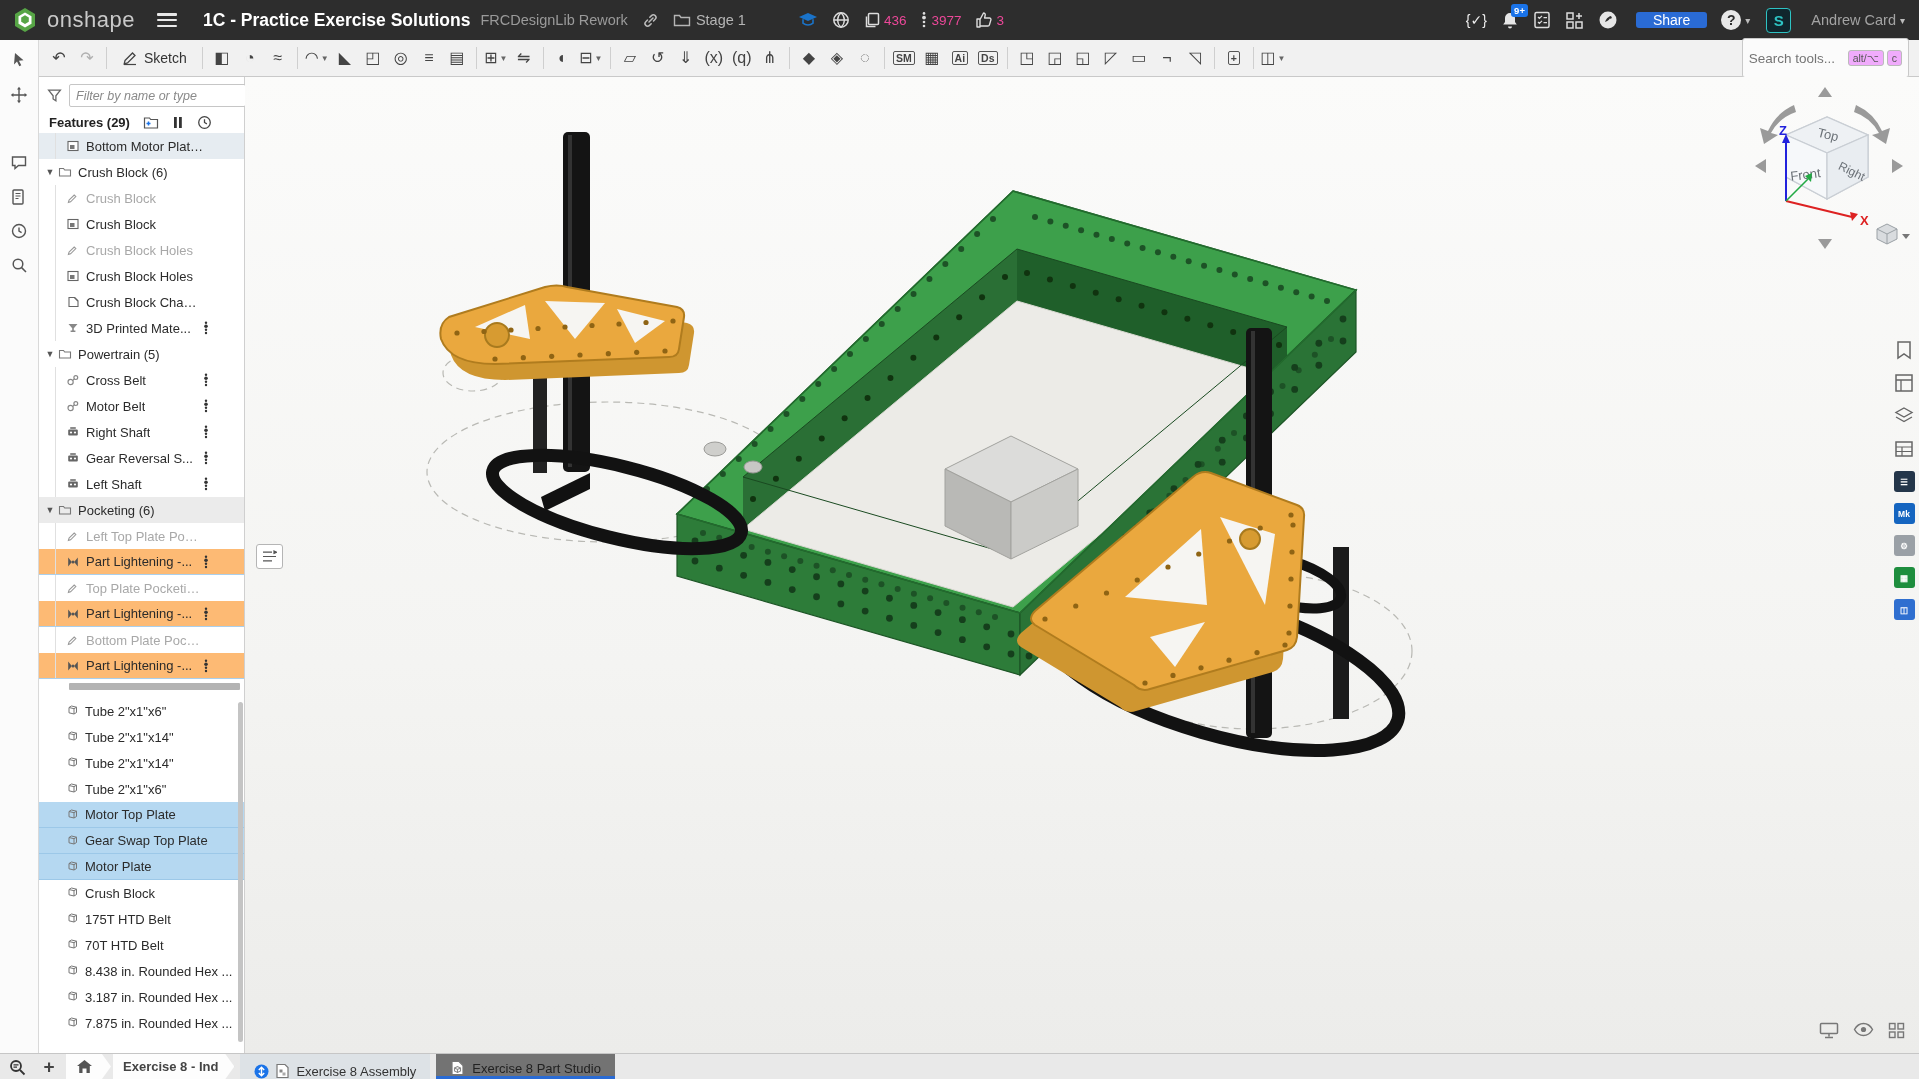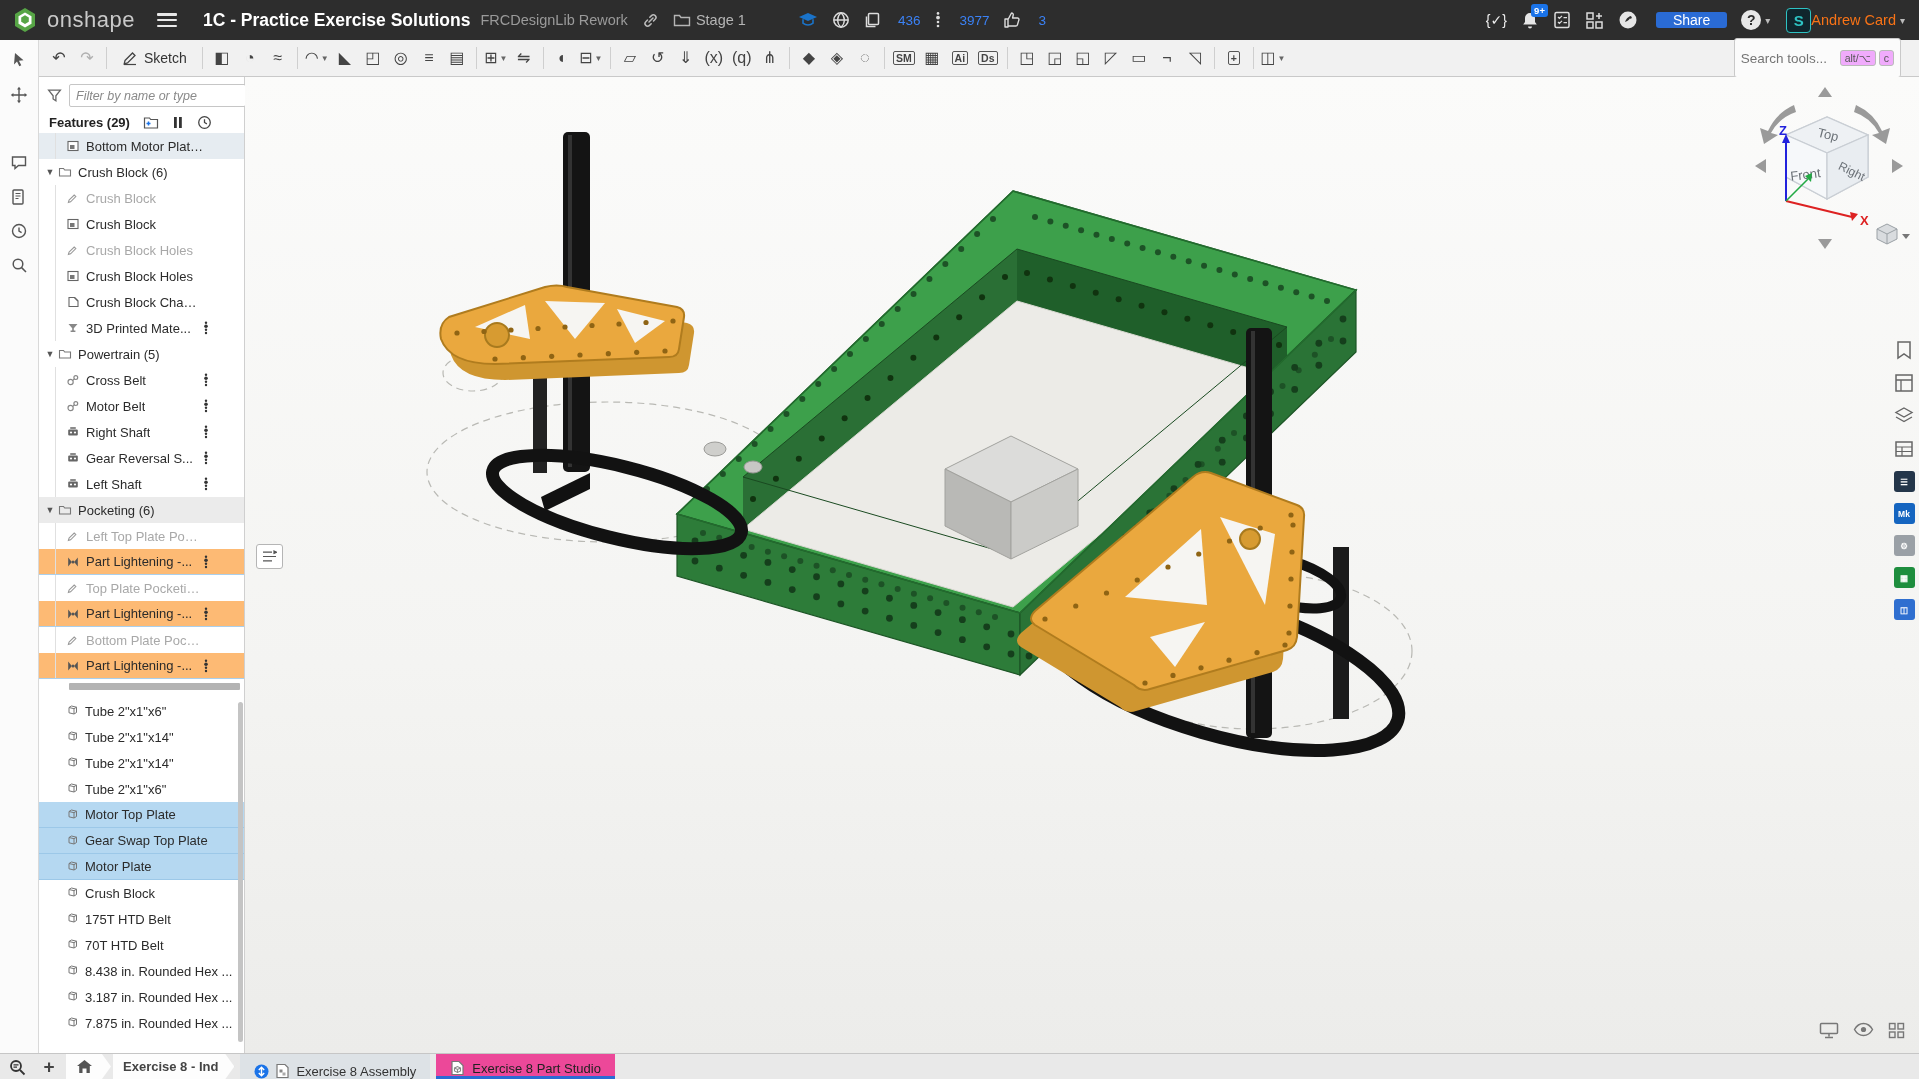--- a/index.html
+++ b/index.html
@@ -10,49 +10,49 @@
   #topbar { position:absolute; left:0; top:0; width:1919px; height:40px;
     background:#2d2d2d; display:flex; align-items:center; color:#ddd; }
   #topbar .logo { display:flex; align-items:center; margin-left:12px; }
   #topbar .logo-word { color:#c9c9c9; font-size:22px; letter-spacing:.5px; margin-left:9px; font-weight:400; }
   .hamburger { width:20px; height:14px; margin-left:22px; display:flex; flex-direction:column; justify-content:space-between; cursor:pointer; }
   .hamburger i { display:block; height:2.5px; background:#e8e8e8; border-radius:1px; }
   #doc-title { color:#fff; font-weight:bold; font-size:17.5px; margin-left:26px; white-space:nowrap; }
   #doc-subtitle { color:#9a9a9a; font-size:14.5px; margin-left:10px; white-space:nowrap; }
   .tb-ic { display:inline-flex; align-items:center; justify-content:center; margin-left:14px; cursor:pointer; }
   .tb-txt { color:#b5b5b5; font-size:14.5px; margin-left:5px; }
-  .tb-num { color:#3b82f6; font-size:13.5px; margin-left:17px; }
+  .tb-num { color:#ec4899; font-size:13.5px; margin-left:3px; }
   #topbar .right { margin-left:auto; display:flex; align-items:center; margin-right:14px; }
   .bell-wrap { position:relative; }
   .badge { position:absolute; top:-7px; right:-9px; background:#1a73e8; color:#fff;
     font-size:9.5px; font-weight:bold; border-radius:3px; padding:1px 3px; }
   #share-btn { background:#2a6bd4; color:#fff; font-size:14px; border:none; border-radius:3px;
     padding:0 17px; margin-left:18px; cursor:pointer; font-family:inherit; }
   .help-circle { width:20px; height:20px; border-radius:50%; background:#e8e8e8; color:#2d2d2d;
     font-weight:bold; font-size:14px; display:flex; align-items:center; justify-content:center; }
   .caret-sm { color:#bbb; font-size:10px; margin-left:4px; }
   .avatar { width:25px; height:25px; border-radius:4px; background:#10262d; color:#2ec3c3;
     font-weight:bold; font-size:15px; display:flex; align-items:center; justify-content:center;
     margin-left:16px; border:1px solid #2ec3c3; }
-  .username { color:#f97316; font-size:14.5px; margin-left:0; }
+  .username { color:#a3a3a3; font-size:14.5px; margin-left:20px; }
 
   
   #toolbar { position:absolute; left:39px; top:40px; width:1880px; height:37px;
     background:#f1f1f1; border-bottom:1px solid #c9c9c9; display:flex; align-items:center; padding:0 6px; }
   .t-ic { min-width:26px; height:28px; display:flex; align-items:center; justify-content:center;
     color:#444; font-size:16px; cursor:pointer; border-radius:2px; margin:0 1px; }
   .t-ic.dim { color:#b0b0b0; }
   .t-ic .g { line-height:1; }
   .t-ic .cr { font-size:8px; color:#666; margin-left:2px; }
   .t-ic.boxed .g { font-size:10.5px; font-weight:bold; border:1.4px solid #555; border-radius:2px; padding:1px 2px; }
   .t-div { width:1px; height:22px; background:#cfcfcf; margin:0 5px; }
   #sketch-btn { display:flex; align-items:center; gap:6px; padding:4px 10px; cursor:pointer;
     font-size:14px; color:#333; }
   #tool-search-wrap { margin-left:auto; display:flex; align-items:center; background:#fbfbfb;
-    border:1px solid #c9c9c9; border-radius:3px; height:40px; padding:0 6px; margin-right:12px; }
+    border:1px solid #c9c9c9; border-radius:3px; height:40px; padding:0 6px; margin-right:4px; }
   #tool-search { border:none; outline:none; background:transparent; width:96px; font-size:13.5px;
     font-family:inherit; color:#444; }
   .key-badge { font-size:10.5px; color:#555; border:1px solid #bbb; border-radius:3px;
     background:#f0abfc; padding:1px 4px; margin-left:3px; }
 
   
   #leftstrip { position:absolute; left:0; top:40px; width:39px; height:1013px;
     background:#fbfbfb; border-right:1px solid #d9d9d9; display:flex; flex-direction:column; align-items:center; }
   .ls-ic { width:26px; height:26px; display:flex; align-items:center; justify-content:center;
     cursor:pointer; border-radius:3px; }
@@ -112,21 +112,21 @@
     border-top:1px solid #c6c6c6; display:flex; align-items:stretch; }
   #tab-search { width:34px; display:flex; align-items:center; justify-content:center; cursor:pointer; }
   #tab-add { width:30px; display:flex; align-items:center; justify-content:center; font-size:19px;
     color:#444; cursor:pointer; font-weight:bold; }
   .chev-tab { background:#fdfdfd; display:flex; align-items:center; padding:0 16px 0 10px; margin-left:2px;
     clip-path:polygon(0 0, calc(100% - 9px) 0, 100% 50%, calc(100% - 9px) 100%, 0 100%);
     cursor:pointer; font-size:13px; color:#444; filter:drop-shadow(0 0 1px #bdbdbd);font-weight:bold; }
   .rect-tab { display:flex; align-items:flex-end; gap:6px; padding:0 14px; margin-left:6px; cursor:pointer;
     font-size:13px; color:#333; }
   .rect-tab.assy { background:#dde2e6; }
-  .rect-tab.active { background:#ec4899; border-bottom:3px solid #2a6bd4; color:#222; }
+  .rect-tab.active { background:#737373; border-bottom:3px solid #2a6bd4; color:#222; }
   svg { display:block; }
 </style>
 </head>
 <body>
 
 <header id="topbar">
   <div class="logo">
     <svg width="26" height="26" viewBox="0 0 26 26">
       <path d="M13 1 23 7v12l-10 6L3 19V7z" fill="#57a546"></path>
       <path d="M13 5.5 19.5 9.2v7.6L13 20.5 6.5 16.8V9.2z" fill="#fff"></path>

